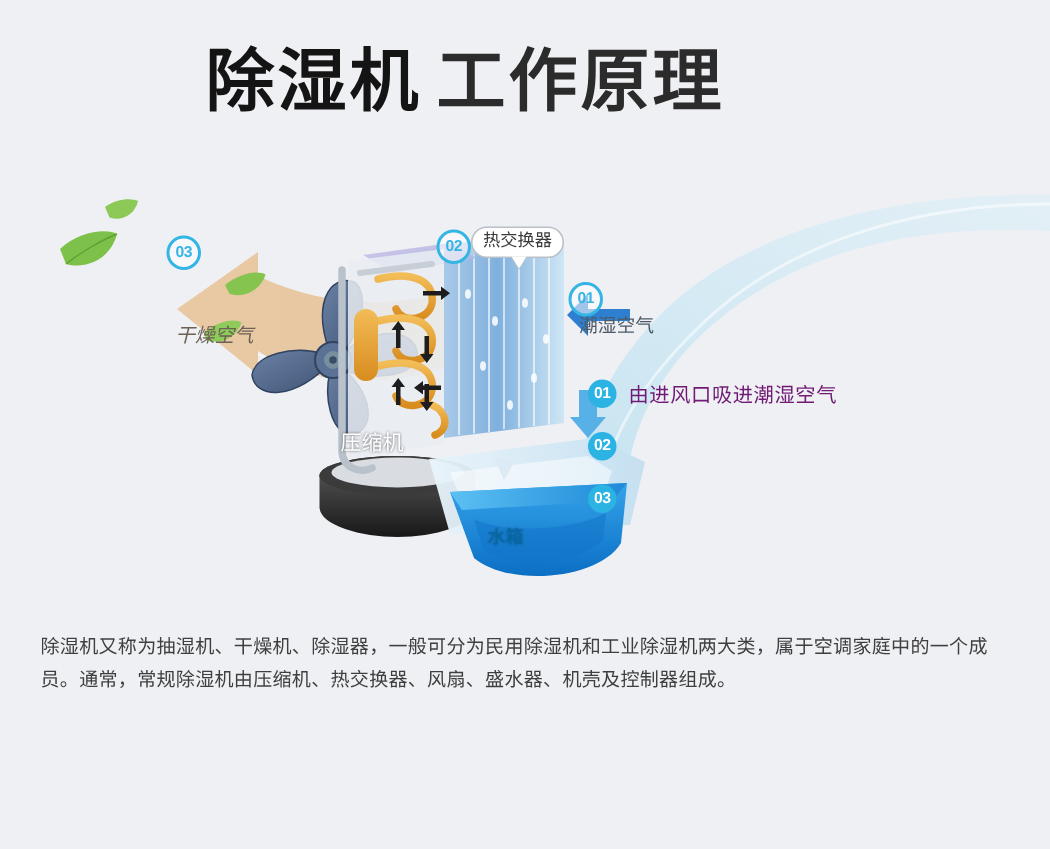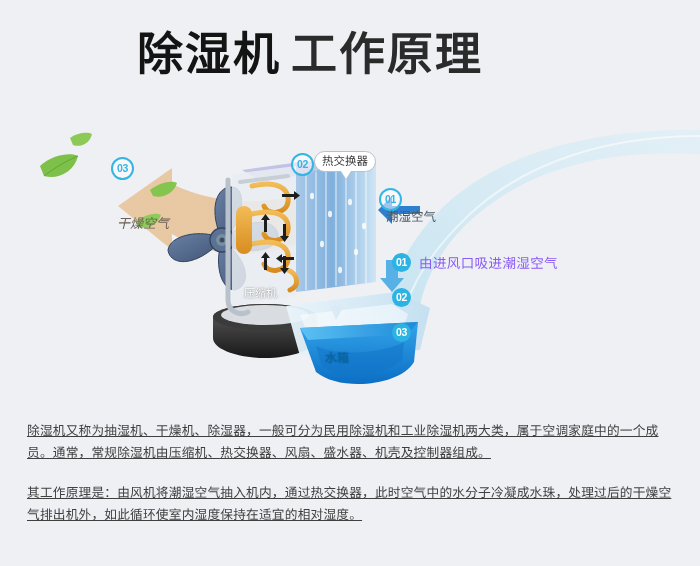--- a/index.html
+++ b/index.html
@@ -97,21 +97,21 @@
   
   .dlabel {
     position: absolute;
     font-size: 12.5px;
     color: #4a4a4a;
     white-space: nowrap;
     z-index: 6;
   }
   #label-dry   { left: 117px; top: 103px; color: #6b6154; font-size: 13px; font-style: italic; }
   #label-humid { left: 386px; top: 96px; color: #4c5a66; font-size: 12.5px; }
-  #label-comp  { left: 244px; top: 174px; color: #ffffff; font-size: 11px;
+  #label-comp  { left: 227px; top: 174px; color: #ffffff; font-size: 14px;
                  text-shadow: 0 0 2px rgba(0,0,0,.6); }
   #label-tank  { left: 325px; top: 238px; color: #0369a1; font-size: 12px;
                  text-shadow: 0 0 2px rgba(0,0,0,.35); }
 
   
   .legend {
     position: absolute;
     left: 392px;
     top: 252px;
     width: 290px;
@@ -131,41 +131,40 @@
     color: #ffffff;
     font-size: 10.5px;
     font-weight: bold;
     line-height: 19px;
     text-align: center;
     letter-spacing: -0.3px;
     margin-right: 8px;
   }
   .ltext {
     font-size: 13.5px;
-    color: #8b5cf6;
+    color: #701a75;
     white-space: nowrap;
     letter-spacing: 0.4px;
     text-align: right;
   }
 
   
   .body-copy {
     position: absolute;
     left: 27px;
     top: 420px;
     width: 650px;
   }
   .para {
     font-size: 12.7px;
     line-height: 22px;
     color: #3f3f3f;
     letter-spacing: 0.2px;
     margin: 0 0 18px 0;
     text-align: left;
-    text-decoration: underline;
   }
   .para:last-child { margin-bottom: 0; }
 </style>
 </head>
 <body>
 
 <div class="title-wrap">
   <div class="title">
     <span class="t-a">除湿机</span><span class="t-b">工作原理</span>
   </div>
@@ -360,14 +359,13 @@
   <div class="legend-row">
     <div class="lbadge">02</div>
   </div>
   <div class="legend-row">
     <div class="lbadge">03</div>
   </div>
 </div>
 
 <div class="body-copy">
   <p class="para">除湿机又称为抽湿机、干燥机、除湿器，一般可分为民用除湿机和工业除湿机两大类，属于空调家庭中的一个成员。通常，常规除湿机由压缩机、热交换器、风扇、盛水器、机壳及控制器组成。</p>
-  <p class="para">其工作原理是：由风机将潮湿空气抽入机内，通过热交换器，此时空气中的水分子冷凝成水珠，处理过后的干燥空气排出机外，如此循环使室内湿度保持在适宜的相对湿度。</p>
 </div>
 
 </body></html>

